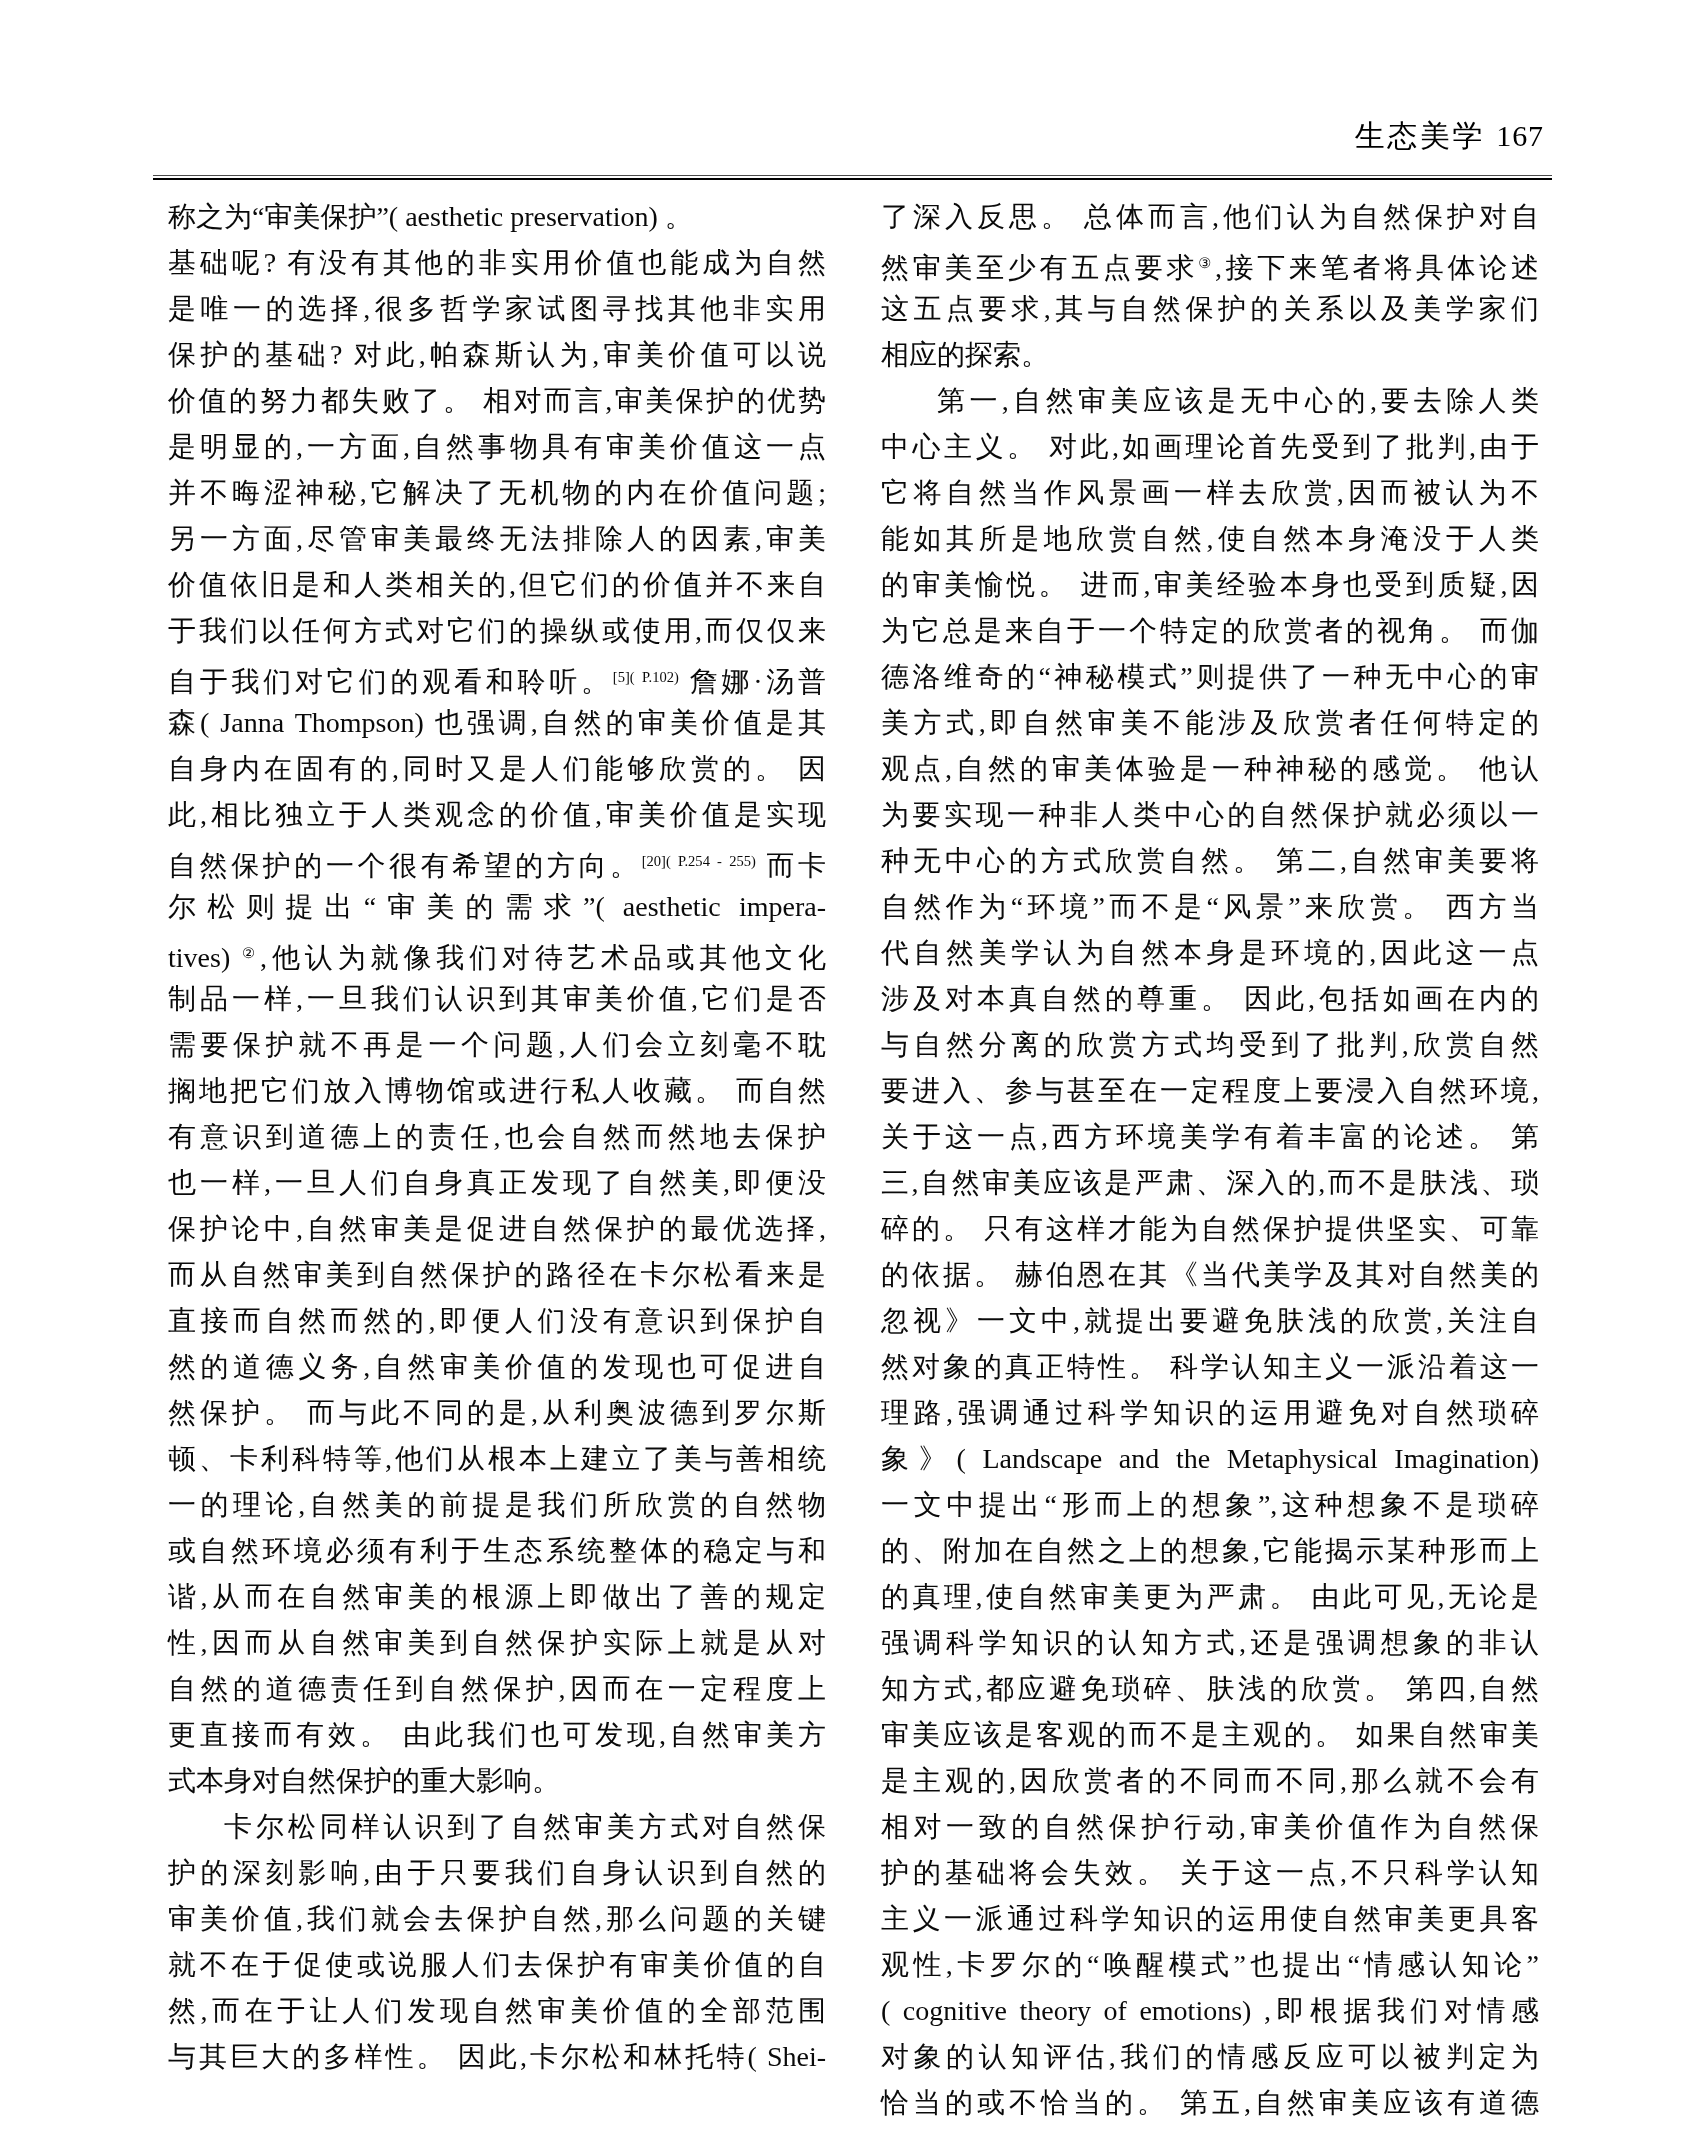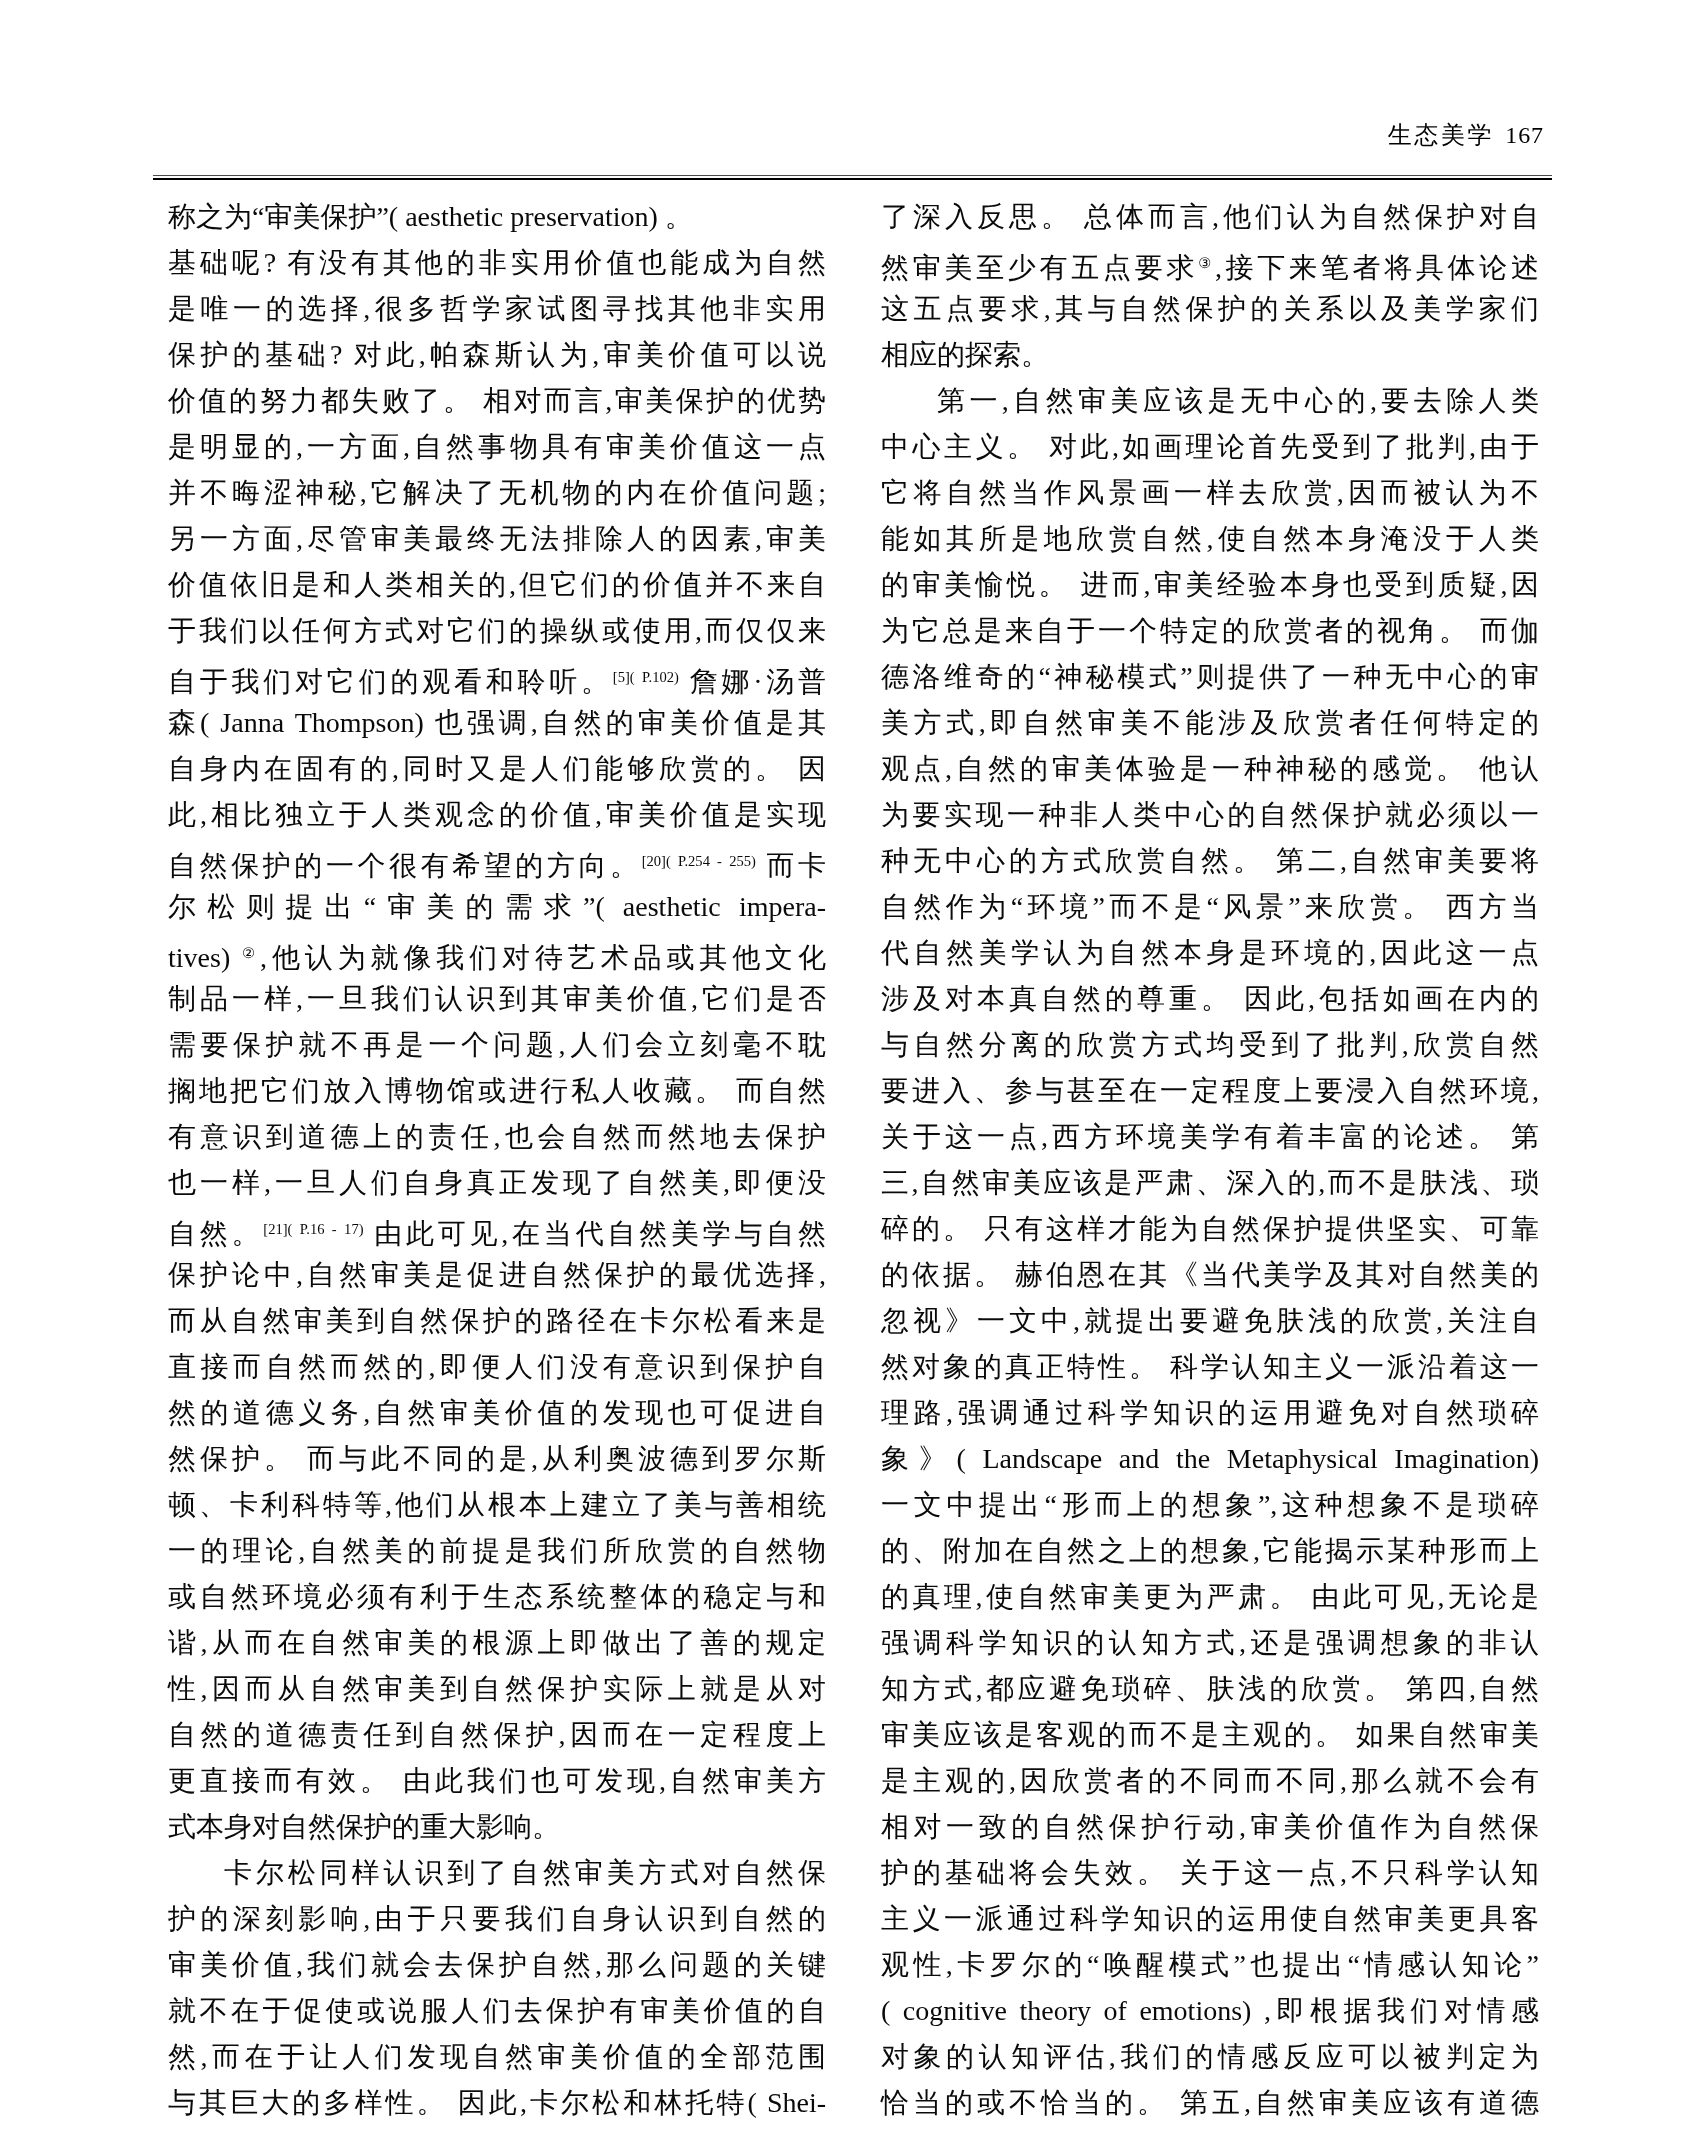--- a/index.html
+++ b/index.html
@@ -16,21 +16,21 @@
     font-family: "Liberation Serif", "DejaVu Serif", serif;
     color: #0a0a0a;
   }
   
   .header {
     position: absolute;
     top: 117px;
     left: 153px;
     right: 163px;
     text-align: right;
-    font-size: 24px;
+    font-size: 30px;
     line-height: 37px;
     letter-spacing: 2.6px;
     color: #000000;
     white-space: nowrap;
     font-family: Liberation Serif, serif;
   }
   .header .page-num {
     margin-left: 11.2px;
     letter-spacing: 0.9px;
   }
@@ -102,21 +102,20 @@
       <div class="line"><span>自身内在固有的,同时又是人们能够欣赏的。 因</span></div>
       <div class="line"><span>此,相比独立于人类观念的价值,审美价值是实现</span></div>
       <div class="line"><span>自然保护的一个很有希望的方向。</span><span class="sup">[20]( P.254 - 255)</span><span> 而卡</span></div>
       <div class="line"><span>尔松则提出“审美的需求”( aesthetic impera-</span></div>
       <div class="line"><span>tives) </span><span class="sup">②</span><span>,他认为就像我们对待艺术品或其他文化</span></div>
       <div class="line"><span>制品一样,一旦我们认识到其审美价值,它们是否</span></div>
       <div class="line"><span>需要保护就不再是一个问题,人们会立刻毫不耽</span></div>
       <div class="line"><span>搁地把它们放入博物馆或进行私人收藏。 而自然</span></div>
       <div class="line"><span>有意识到道德上的责任,也会自然而然地去保护</span></div>
       <div class="line"><span>也一样,一旦人们自身真正发现了自然美,即便没</span></div>
-      <div class="line"><span>自然。</span><span class="sup">[21]( P.16 - 17)</span><span> 由此可见,在当代自然美学与自然</span></div>
       <div class="line"><span>保护论中,自然审美是促进自然保护的最优选择,</span></div>
       <div class="line"><span>而从自然审美到自然保护的路径在卡尔松看来是</span></div>
       <div class="line"><span>直接而自然而然的,即便人们没有意识到保护自</span></div>
       <div class="line"><span>然的道德义务,自然审美价值的发现也可促进自</span></div>
       <div class="line"><span>然保护。 而与此不同的是,从利奥波德到罗尔斯</span></div>
       <div class="line"><span>顿、卡利科特等,他们从根本上建立了美与善相统</span></div>
       <div class="line"><span>一的理论,自然美的前提是我们所欣赏的自然物</span></div>
       <div class="line"><span>或自然环境必须有利于生态系统整体的稳定与和</span></div>
       <div class="line"><span>谐,从而在自然审美的根源上即做出了善的规定</span></div>
       <div class="line"><span>性,因而从自然审美到自然保护实际上就是从对</span></div>

